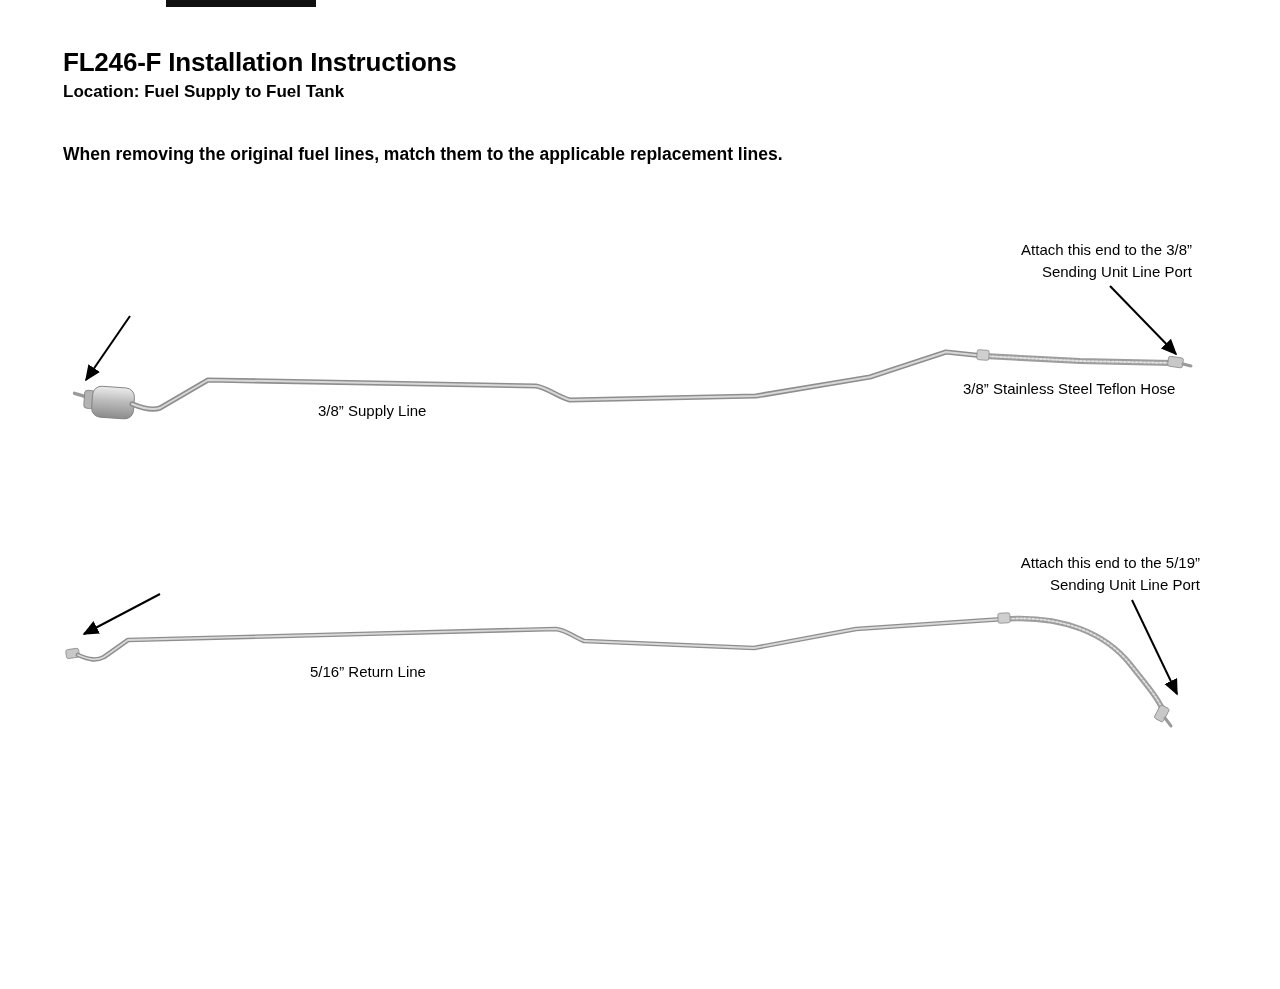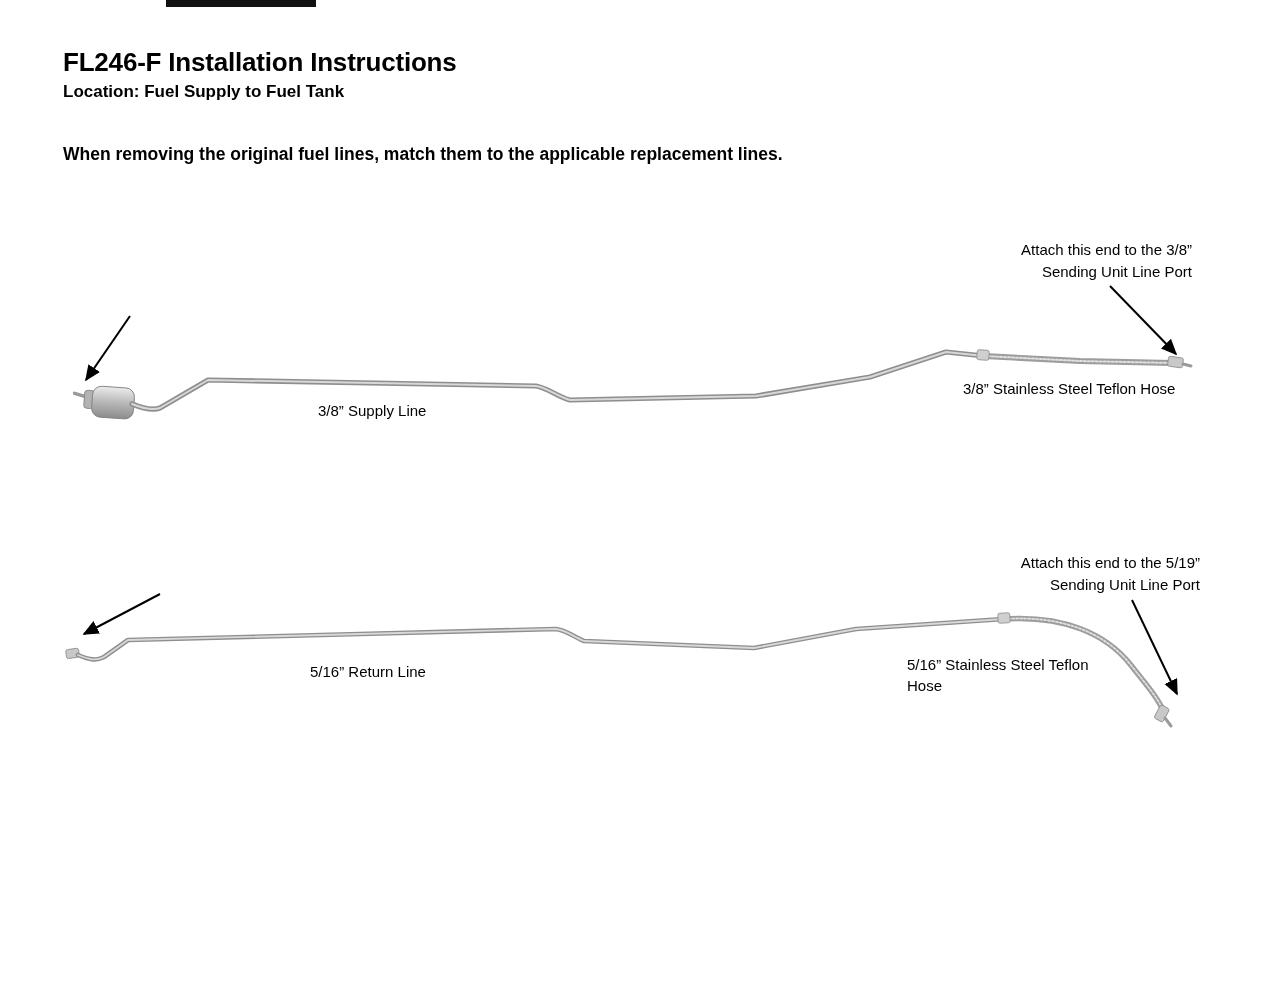--- a/index.html
+++ b/index.html
@@ -131,19 +131,17 @@
   </svg>
 
   <div class="callout center" style="left:972px; top:239px; width:220px;">Attach this end to the 3/8”
 Sending Unit Line Port</div>
   <div class="line-label" style="left:318px; top:400px;">3/8” Supply Line</div>
   <div class="line-label" style="left:963px; top:378px;">3/8” Stainless Steel Teflon Hose</div>
 
   <div class="callout center" style="left:978px; top:552px; width:222px;">Attach this end to the 5/19”
 Sending Unit Line Port</div>
   <div class="line-label" style="left:310px; top:661px;">5/16” Return Line</div>
-  <div class="line-label" style="left:907px; top:654px;">5/16” Stainless Steel Teflon
-Hose</div>
 
   <div class="footer-note">
   </div>
 
 </div>
 
 </body></html>

